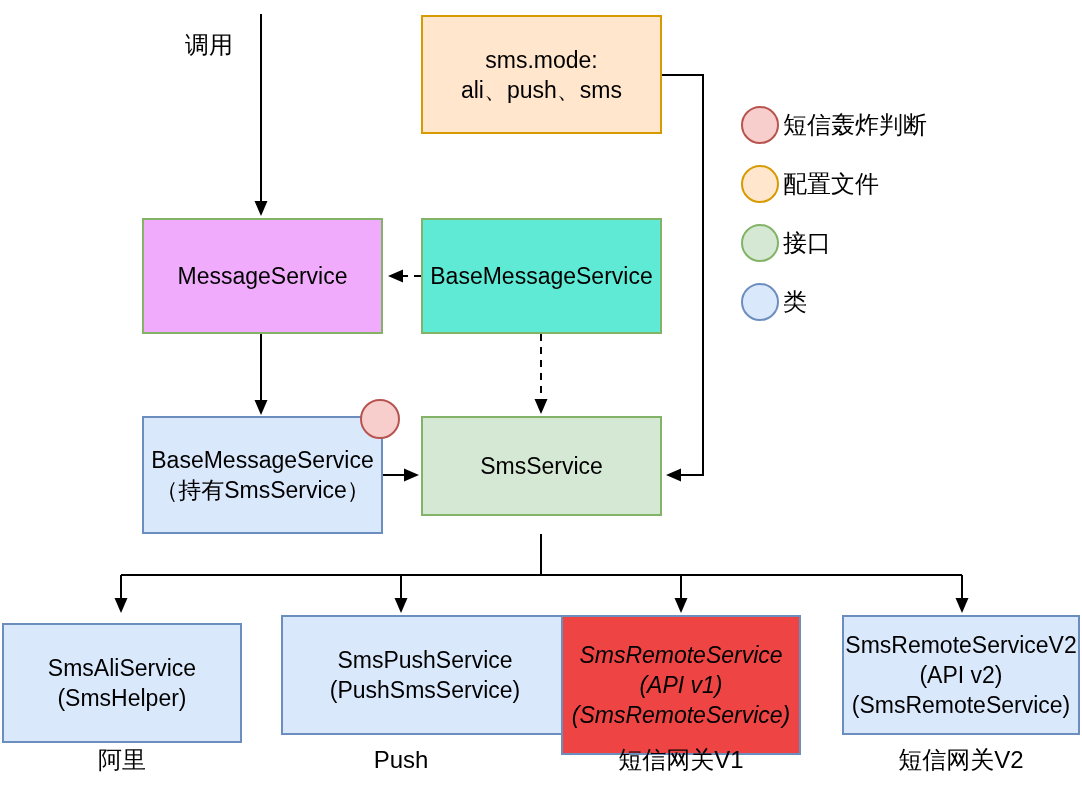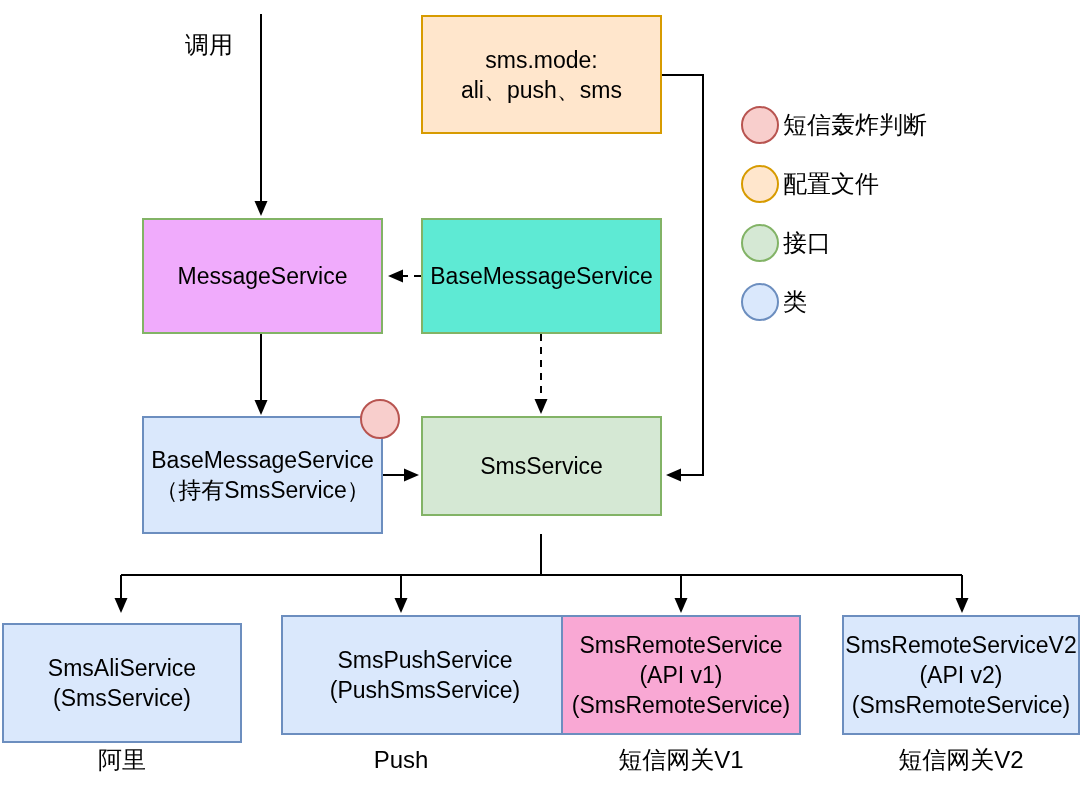--- a/index.html
+++ b/index.html
@@ -85,29 +85,29 @@
   </div>
 
   <div class="badge" style="left: 360px; top: 399px; background-color: rgb(248, 206, 204); border-color: rgb(184, 84, 80);"></div>
 
   <div class="node" style="left: 421px; top: 416px; width: 241px; height: 100px; background-color: rgb(213, 232, 212); border-color: rgb(130, 179, 102);">
     <div>SmsService</div>
   </div>
 
   <div class="node" style="left: 2px; top: 615px; width: 240px; height: 120px; background-color: rgb(218, 232, 252); border-color: rgb(108, 142, 191); margin-top: 8px;">
     <div>SmsAliService</div>
-    <div>(SmsService)</div>
+    <div>(SmsHelper)</div>
   </div>
 
   <div class="node" style="left: 281px; top: 615px; width: 288px; height: 120px; background-color: rgb(218, 232, 252); border-color: rgb(108, 142, 191);">
     <div>SmsPushService</div>
     <div>(PushSmsService)</div>
   </div>
 
-  <div class="node" style="left: 561px; top: 615px; width: 240px; height: 120px; background-color: #f9a8d4; border-color: rgb(108, 142, 191);">
+  <div class="node" style="left: 561px; top: 615px; width: 240px; height: 140px; background-color: #ef4444; border-color: rgb(108, 142, 191); font-style: italic;">
     <div>SmsRemoteService</div>
     <div>(API v1)</div>
     <div>(SmsRemoteService)</div>
   </div>
 
   <div class="node" style="left: 842px; top: 615px; width: 238px; height: 120px; background-color: rgb(218, 232, 252); border-color: rgb(108, 142, 191);">
     <div>SmsRemoteServiceV2</div>
     <div>(API v2)</div>
     <div>(SmsRemoteService)</div>
   </div>

